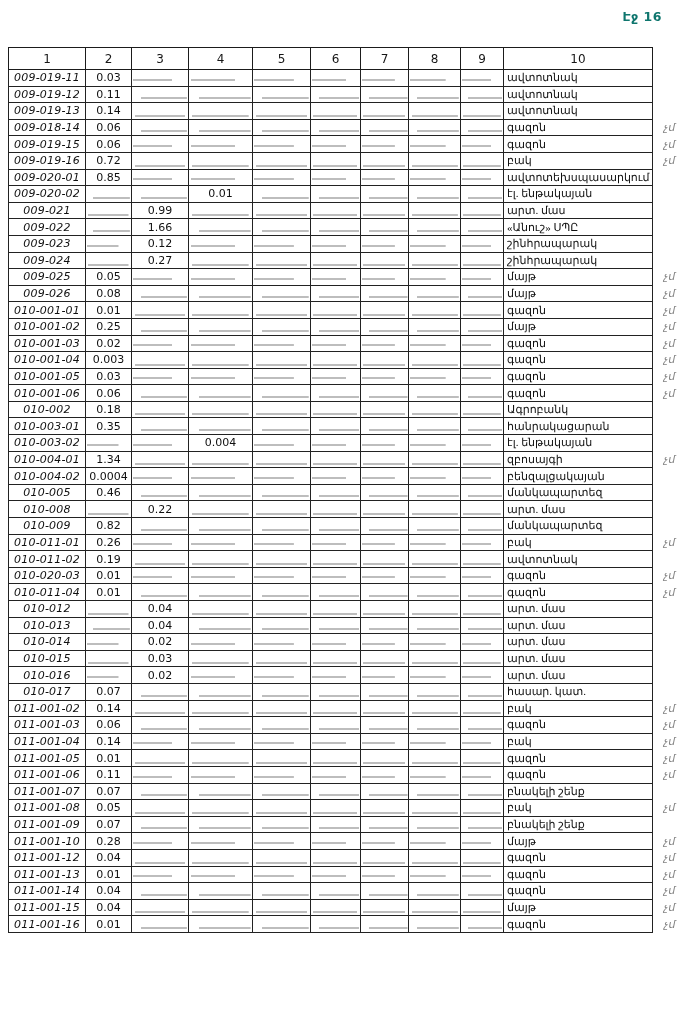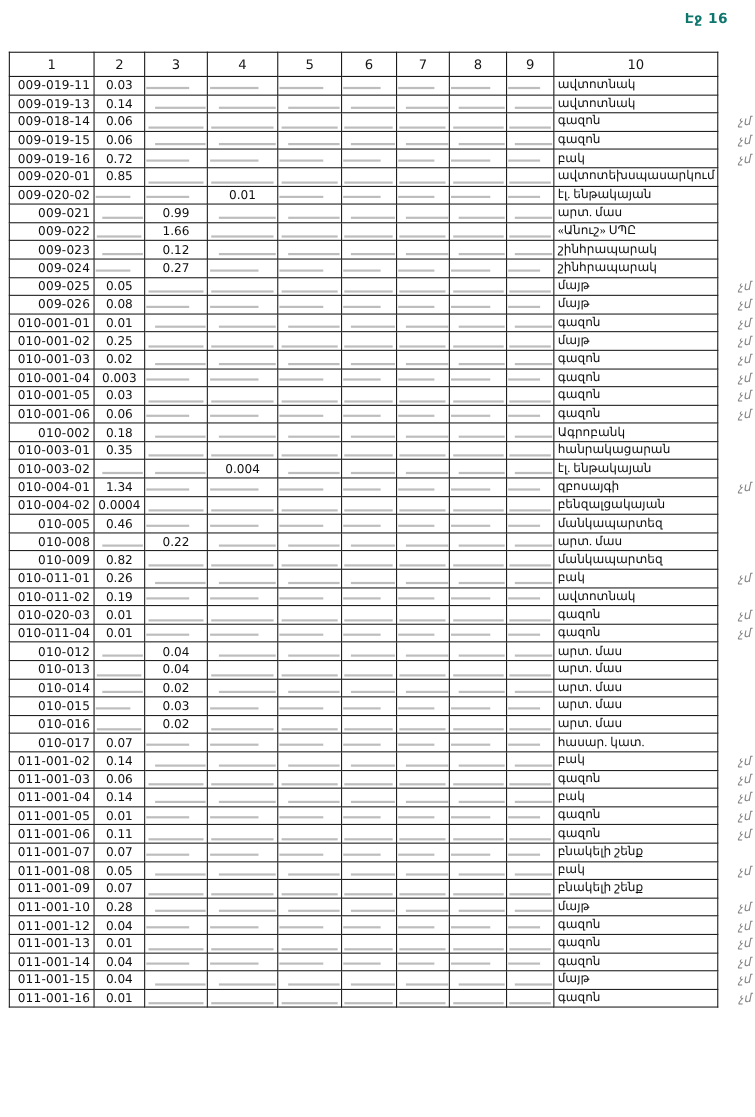--- a/index.html
+++ b/index.html
@@ -42,23 +42,24 @@
     font-size: 11px;
     line-height: 1;
     vertical-align: middle;
     padding: 0 3px;
     white-space: nowrap;
     overflow: visible;
   }
   td.c1 {
     border-width: 2px;
     border-color: #161616;
-    text-align: right;
+    text-align: center;
     letter-spacing: 0.2px;
     color: #101010;
+    font-style: italic;
   }
   td.num { text-align: center; color: #101010; }
   td.c10 { text-align: left; padding-left: 4px; color: #101010; font-family: Liberation Serif, serif; }
   
   td.empty {
     background-image: linear-gradient(#bdbdbd, #bdbdbd);
     background-repeat: no-repeat;
     background-size: 82% 2px;
     background-position: 90% calc(100% - 3px);
   }
@@ -68,21 +69,21 @@
   }
   tr:nth-child(3n) td.empty {
     background-size: 90% 2px;
     background-position: 50% calc(100% - 2px);
   }
   th.note-cell, td.note-cell {
     border: none !important;
     background: none !important;
     font-size: 9.5px;
     color: #6e6e6e;
-    text-align: right;
+    text-align: center;
     padding-left: 9px;
   }
   td.note-cell { transform: none; font-style: italic; opacity: 0.85; }
 </style>
 </head>
 <body>
 
 <div class="page-label">Էջ 16</div>
 
 <table class="sheet">
@@ -122,20 +123,33 @@
         <td class="num empty"></td>
         <td class="num empty"></td>
         <td class="num empty"></td>
         <td class="num empty"></td>
         <td class="num empty"></td>
         <td class="num empty"></td>
         <td class="c10">ավտոտնակ</td>
         <td class="note-cell"></td>
       </tr>
       <tr>
+        <td class="c1">009-019-12</td>
+        <td class="num">0.11</td>
+        <td class="num empty"></td>
+        <td class="num empty"></td>
+        <td class="num empty"></td>
+        <td class="num empty"></td>
+        <td class="num empty"></td>
+        <td class="num empty"></td>
+        <td class="num empty"></td>
+        <td class="c10">ավտոտնակ</td>
+        <td class="note-cell"></td>
+      </tr>
+      <tr>
         <td class="c1">009-019-13</td>
         <td class="num">0.14</td>
         <td class="num empty"></td>
         <td class="num empty"></td>
         <td class="num empty"></td>
         <td class="num empty"></td>
         <td class="num empty"></td>
         <td class="num empty"></td>
         <td class="num empty"></td>
         <td class="c10">ավտոտնակ</td>

